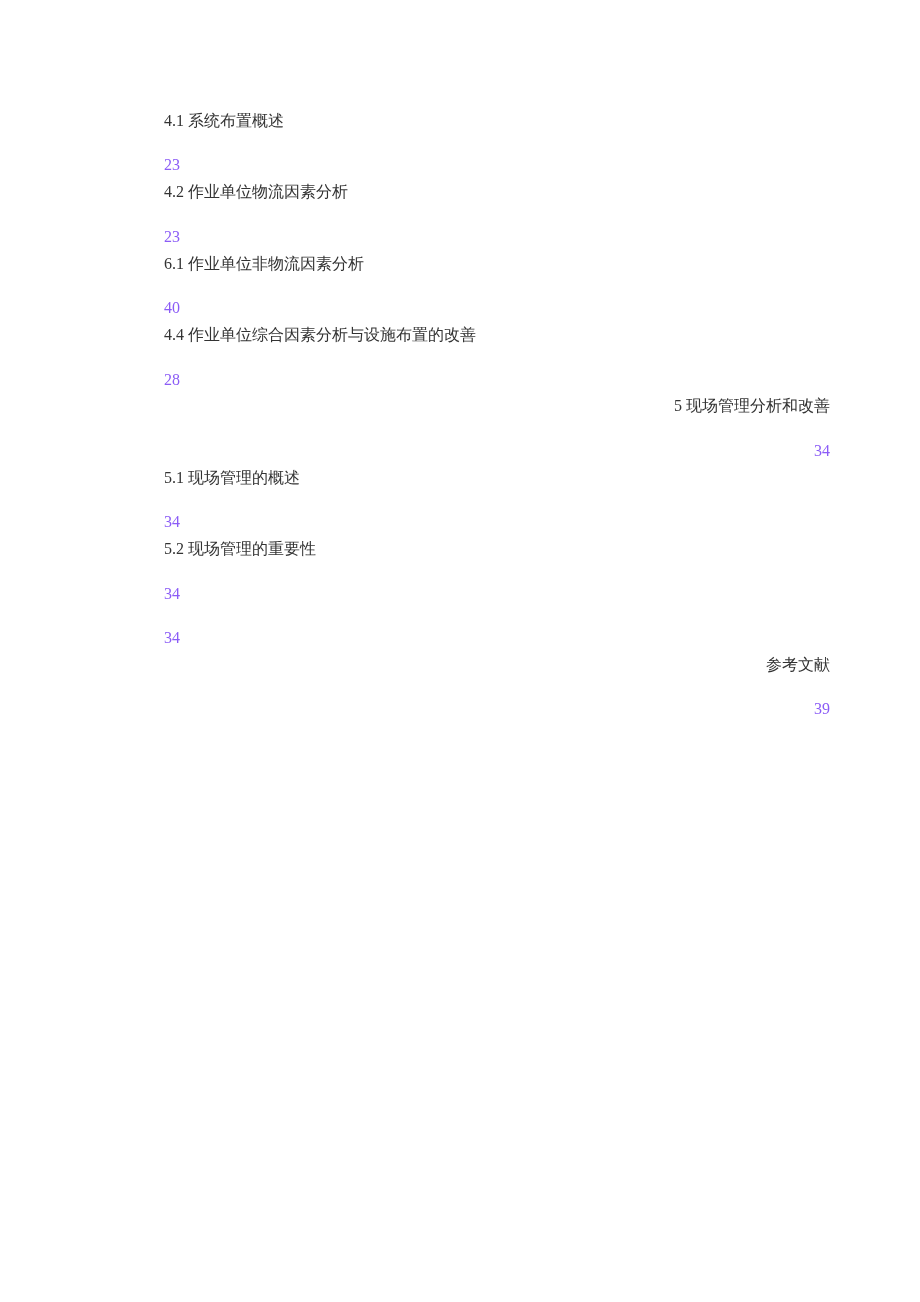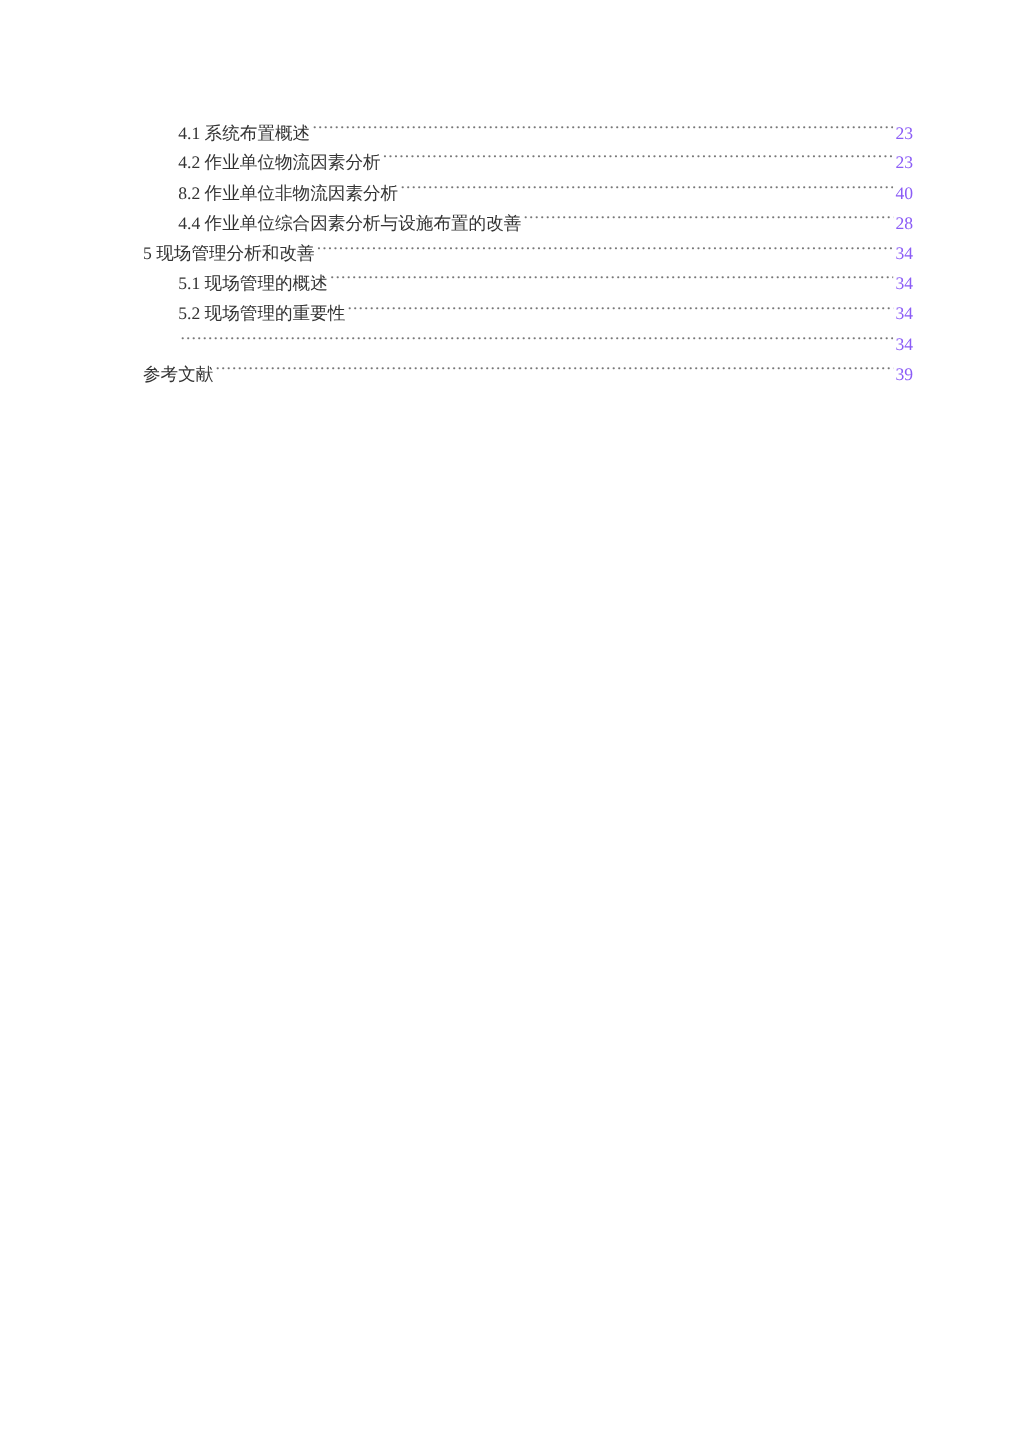--- a/index.html
+++ b/index.html
@@ -11,56 +11,57 @@
       font-size: 16px;
       color: #333;
       padding: 108px 90px 0 130px;
     }
     .toc { width: 100%; }
     .toc-row {
       display: flex;
       align-items: baseline;
       line-height: 1.68;
       white-space: nowrap;
+      flex-direction: column;
     }
     .toc-label { flex: 0 0 auto; }
     .toc-dots {
       flex: 1 1 auto;
       overflow: hidden;
       margin: 0 2px;
       height: 1.1em;
       position: relative;
     }
     .toc-dots::after {
       content: "........................................................................................................................................................................................................................................................................................";
       position: absolute;
       left: 0; bottom: 0;
       letter-spacing: 1px;
       color: #777;
     }
     .toc-page { flex: 0 0 auto; color: #8b5cf6; }
     .level-2 { padding-left: 32px; }
-    .level-1 { padding-left: 0; }
+    .level-1 { padding-left: 0; align-items: flex-end; }
   </style>
 </head>
 <body>
 
 <div class="toc" id="toc-container">
     <div class="toc-row level-2">
       <span class="toc-label">4.1 系统布置概述</span>
       <span class="toc-dots"></span>
       <span class="toc-page">23</span>
     </div>
     <div class="toc-row level-2">
       <span class="toc-label">4.2 作业单位物流因素分析</span>
       <span class="toc-dots"></span>
       <span class="toc-page">23</span>
     </div>
     <div class="toc-row level-2">
-      <span class="toc-label">8.2 作业单位非物流因素分析</span>
+      <span class="toc-label">6.1 作业单位非物流因素分析</span>
       <span class="toc-dots"></span>
       <span class="toc-page">40</span>
     </div>
     <div class="toc-row level-2">
       <span class="toc-label">4.4 作业单位综合因素分析与设施布置的改善</span>
       <span class="toc-dots"></span>
       <span class="toc-page">28</span>
     </div>
     <div class="toc-row level-1">
       <span class="toc-label">5 现场管理分析和改善</span>

